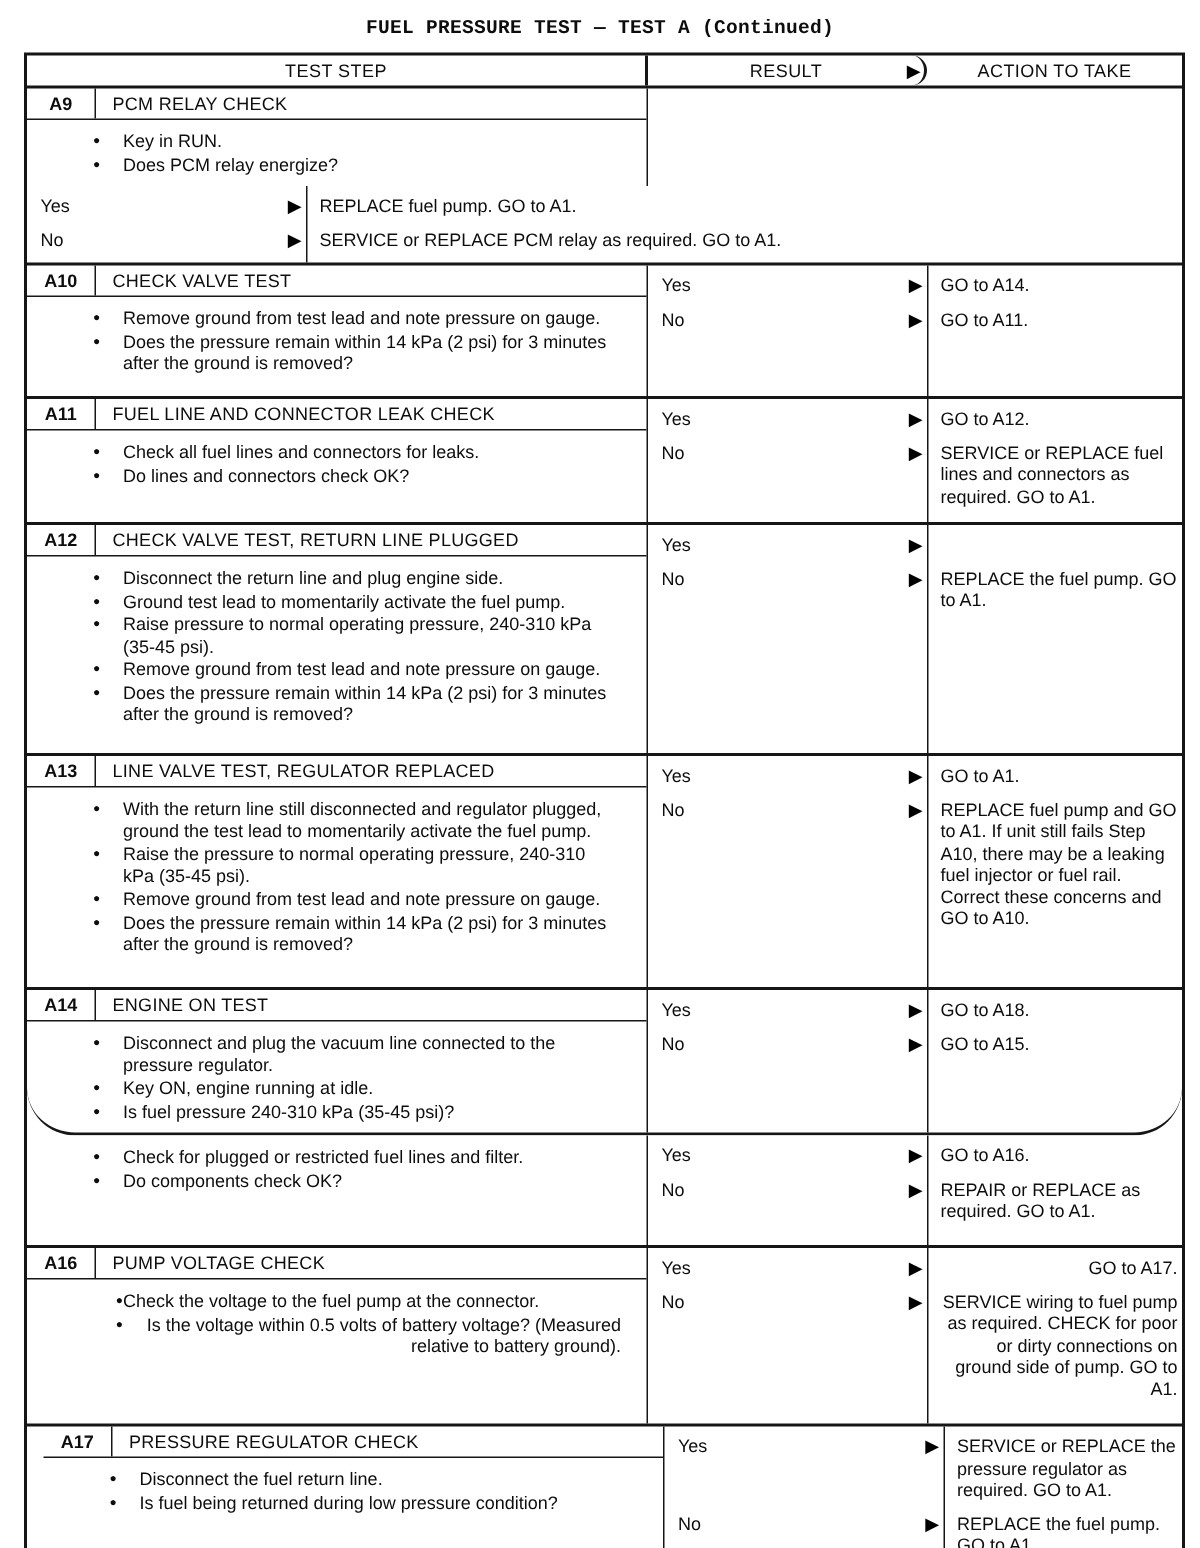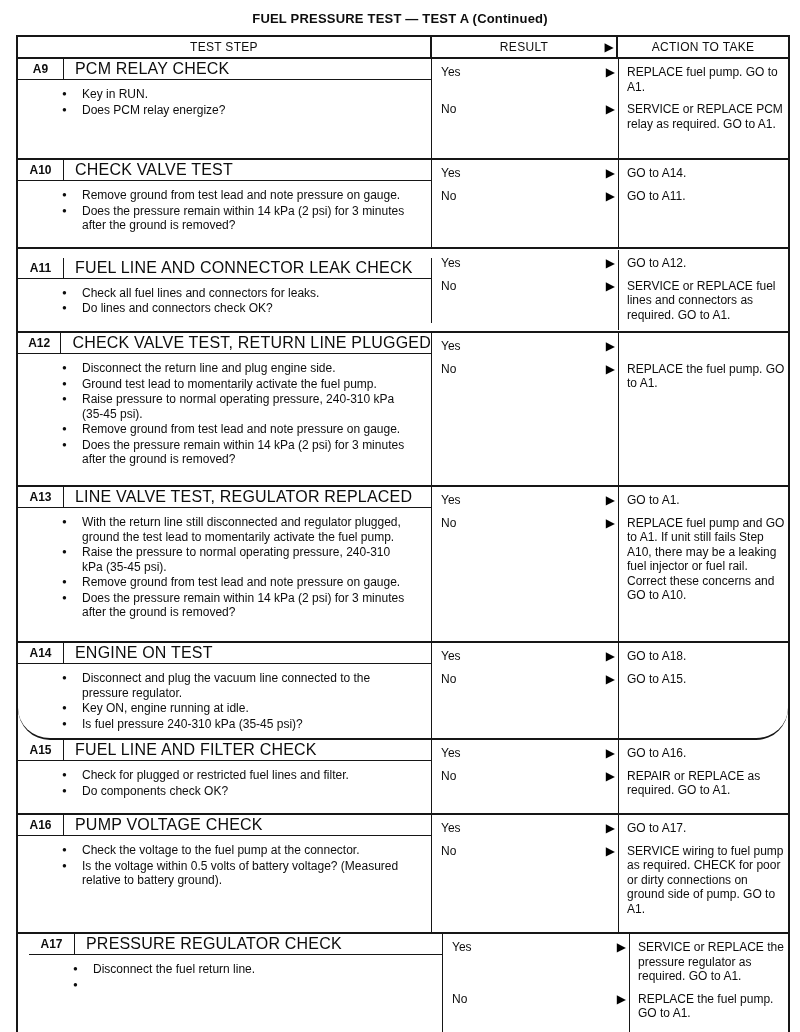--- a/index.html
+++ b/index.html
@@ -7,78 +7,78 @@
   body {
     font-family:"Liberation Sans", sans-serif;
     color:#0d0d0d;
     -webkit-font-smoothing:none;
   }
   .page { width:800px; height:1032px; position:relative; background:#fff; }
 
   .doc-title {
     text-align:center;
     font-size:13px; font-weight:700;
-    padding-top:11px; letter-spacing:.2px;
+    padding-top:11px; letter-spacing:.2px;font-family:Liberation Mono, monospace;
   }
 
   .ptable {
     position:absolute; left:16px; top:35px; width:774px;
     border:2px solid #161616;
     background:#fff;
   }
 
   
   .thead { display:flex; border-bottom:2px solid #161616; height:22px; }
   .th {
     font-size:12px; font-weight:400; letter-spacing:.3px;
     display:flex; align-items:center; justify-content:center;text-align:center;
   }
   .th-step   { width:414px; border-right:2px solid #161616; }
-  .th-result { width:186px; border-right:2px solid #161616; position:relative; }
+  .th-result { width:186px; border-right:2px solid #161616; position:relative;border-radius:10px; }
   .th-action { flex:1; }
   .th-result .arrow { position:absolute; right:2px; top:50%; transform:translateY(-50%); }
 
   
   .group { display:flex; border-bottom:2px solid #161616; }
   .group:last-child { border-bottom:none; }
   .col-test { width:414px; border-right:1.5px solid #161616; }
   .title-row { display:flex; height:21px; border-bottom:1.5px solid #161616; align-items:center; }
   .step-id {
     width:46px; height:100%; border-right:1.5px solid #161616;
     font-size:12px; font-weight:700; display:flex; align-items:center; justify-content:center;
   }
-  .step-title { font-size:16px; padding-left:11px; letter-spacing:.2px; white-space:nowrap; }
+  .step-title { font-size:12px; padding-left:11px; letter-spacing:.2px; white-space:nowrap; }
 
   .bullets { padding:7px 14px 6px 44px; }
   .bullet-line { display:flex; margin-bottom:1px; }
   .bullet-mark { width:20px; flex:0 0 20px; font-size:8px; line-height:14.5px; }
   .bullet-text { font-size:12px; line-height:14.5px; max-width:332px; }
 
   .col-results { flex:1; position:relative; }
   .vdivider { position:absolute; left:186px; top:0; bottom:0; border-left:1.5px solid #161616; }
   .pairs { padding-top:6px; }
   .pair { display:flex; margin-bottom:8px; }
   .result-cell {
     width:186px; flex:0 0 186px;
     display:flex; justify-content:space-between; align-items:flex-start;
     padding:0 3px 0 9px;
   }
   .result-label { font-size:12px; line-height:14.5px; }
   .arrow { font-size:12px; line-height:14px; color:#000; }
   .action-cell { flex:1; font-size:12px; line-height:14.5px; padding:0 3px 0 9px; }
 
   
-  .tbody > .group:nth-child(1){ min-height:101px; }
+  .tbody > .group:nth-child(1){ min-height:101px;flex-direction:column; }
   .tbody > .group:nth-child(2){ min-height:89px;  }
-  .tbody > .group:nth-child(3){ min-height:84px;align-items:center;  }
+  .tbody > .group:nth-child(3){ min-height:84px;  }
   .tbody > .group:nth-child(4){ min-height:154px; }
   .tbody > .group:nth-child(5){ min-height:156px; }
   .tbody > .group:nth-child(6){ min-height:80px;border-radius:32px;  }
   .tbody > .group:nth-child(7){ min-height:75px;  }
-  .tbody > .group:nth-child(8){ min-height:119px; }
+  .tbody > .group:nth-child(8){ min-height:119px;text-align:right; }
   .tbody > .group:nth-child(9){ min-height:99px;margin-left:11px;  }
 </style>
 </head>
 <body>
 
 <div class="page">
   <div class="doc-title">FUEL PRESSURE TEST — TEST A (Continued)</div>
 
   <div class="ptable">
     <div class="thead">
@@ -330,24 +330,20 @@
                   <span class="result-label">No</span>
                   <span class="arrow">▶</span>
                 </div>
                 <div class="action-cell">GO to A15.</div>
               </div>
             </div>
     </div>
   </div>
         <div class="group">
     <div class="col-test">
-      <div class="title-row">
-        <div class="step-id">A15</div>
-        <div class="step-title">FUEL LINE AND FILTER CHECK</div>
-      </div>
       <div class="bullets">
               <div class="bullet-line">
                 <span class="bullet-mark">●</span>
                 <span class="bullet-text">Check for plugged or restricted fuel lines and filter.</span>
               </div>
               <div class="bullet-line">
                 <span class="bullet-mark">●</span>
                 <span class="bullet-text">Do components check OK?</span>
               </div>
             </div>
@@ -415,20 +411,21 @@
         <div class="step-id">A17</div>
         <div class="step-title">PRESSURE REGULATOR CHECK</div>
       </div>
       <div class="bullets">
               <div class="bullet-line">
                 <span class="bullet-mark">●</span>
                 <span class="bullet-text">Disconnect the fuel return line.</span>
               </div>
               <div class="bullet-line">
                 <span class="bullet-mark">●</span>
+                <span class="bullet-text">Is fuel being returned during low pressure condition?</span>
               </div>
             </div>
     </div>
     <div class="col-results">
       <div class="vdivider"></div>
       <div class="pairs">
               <div class="pair">
                 <div class="result-cell">
                   <span class="result-label">Yes</span>
                   <span class="arrow">▶</span>

